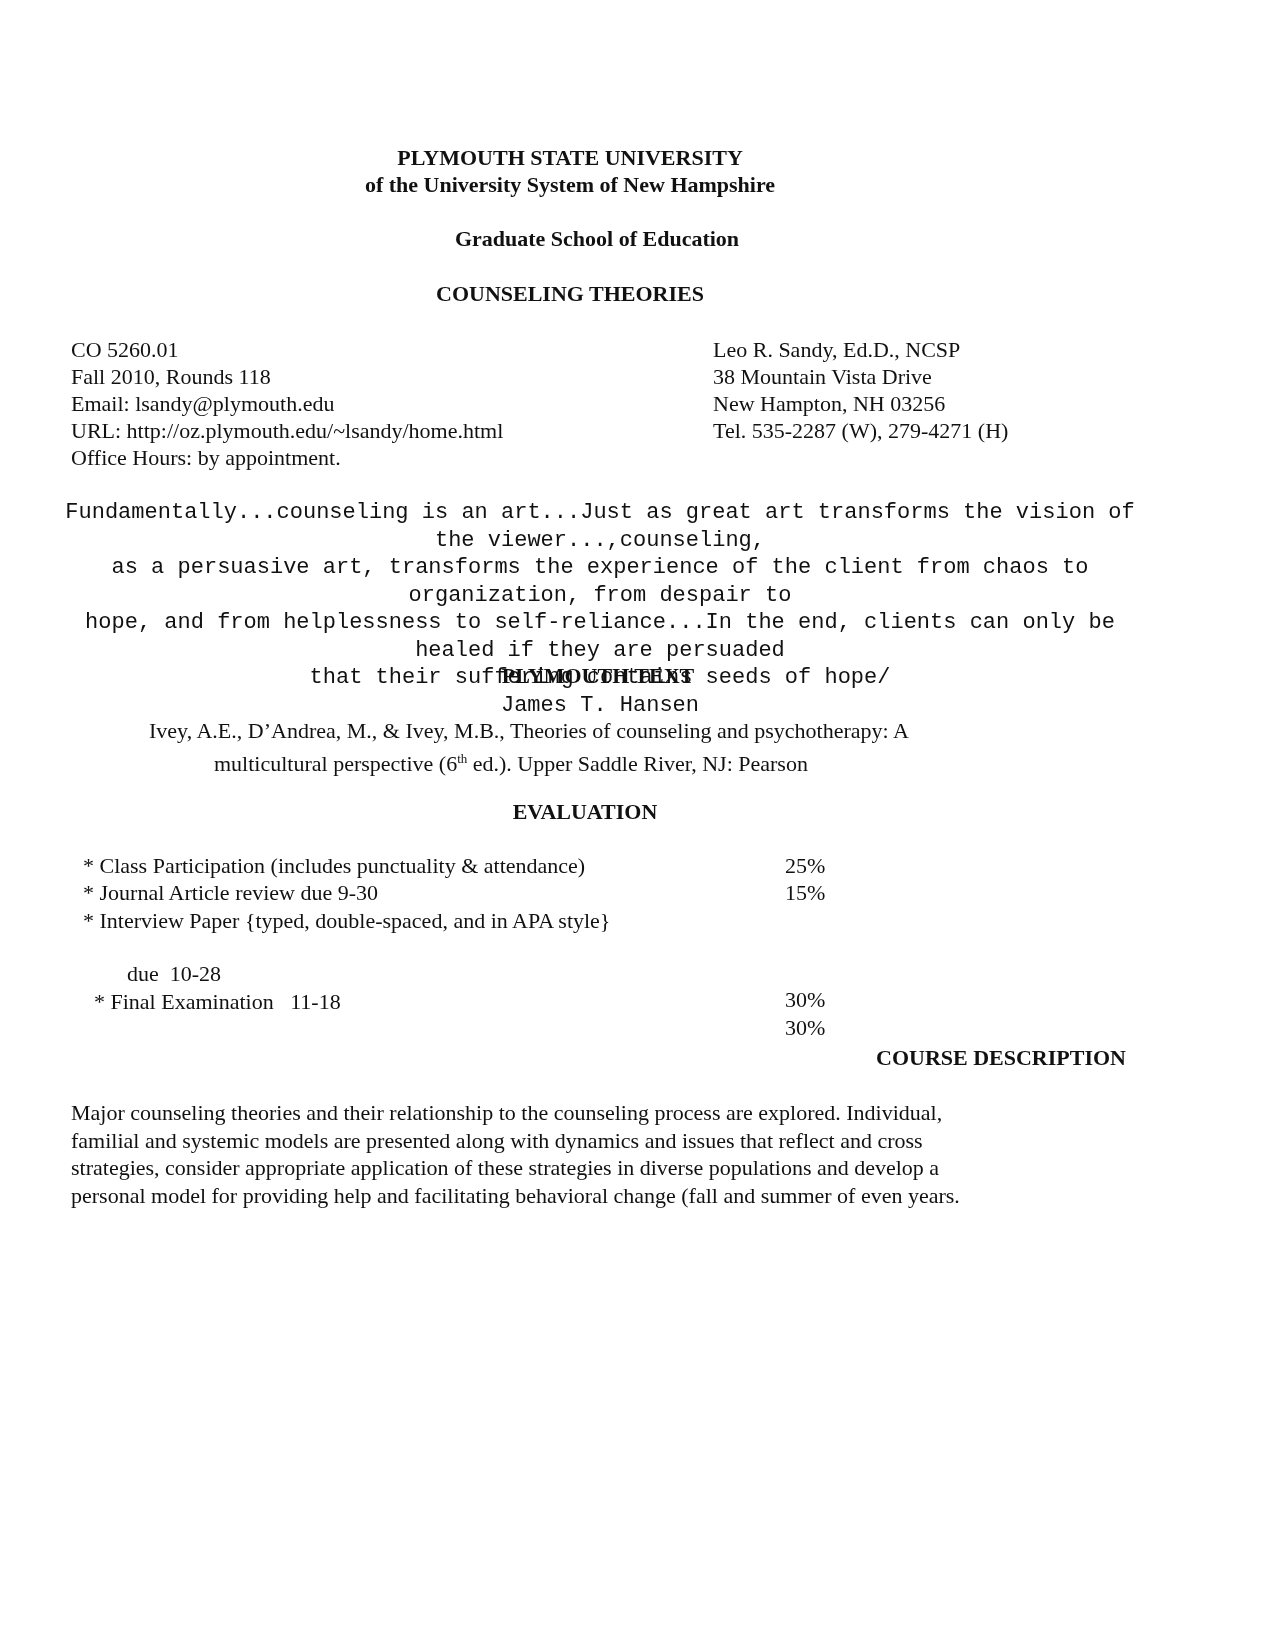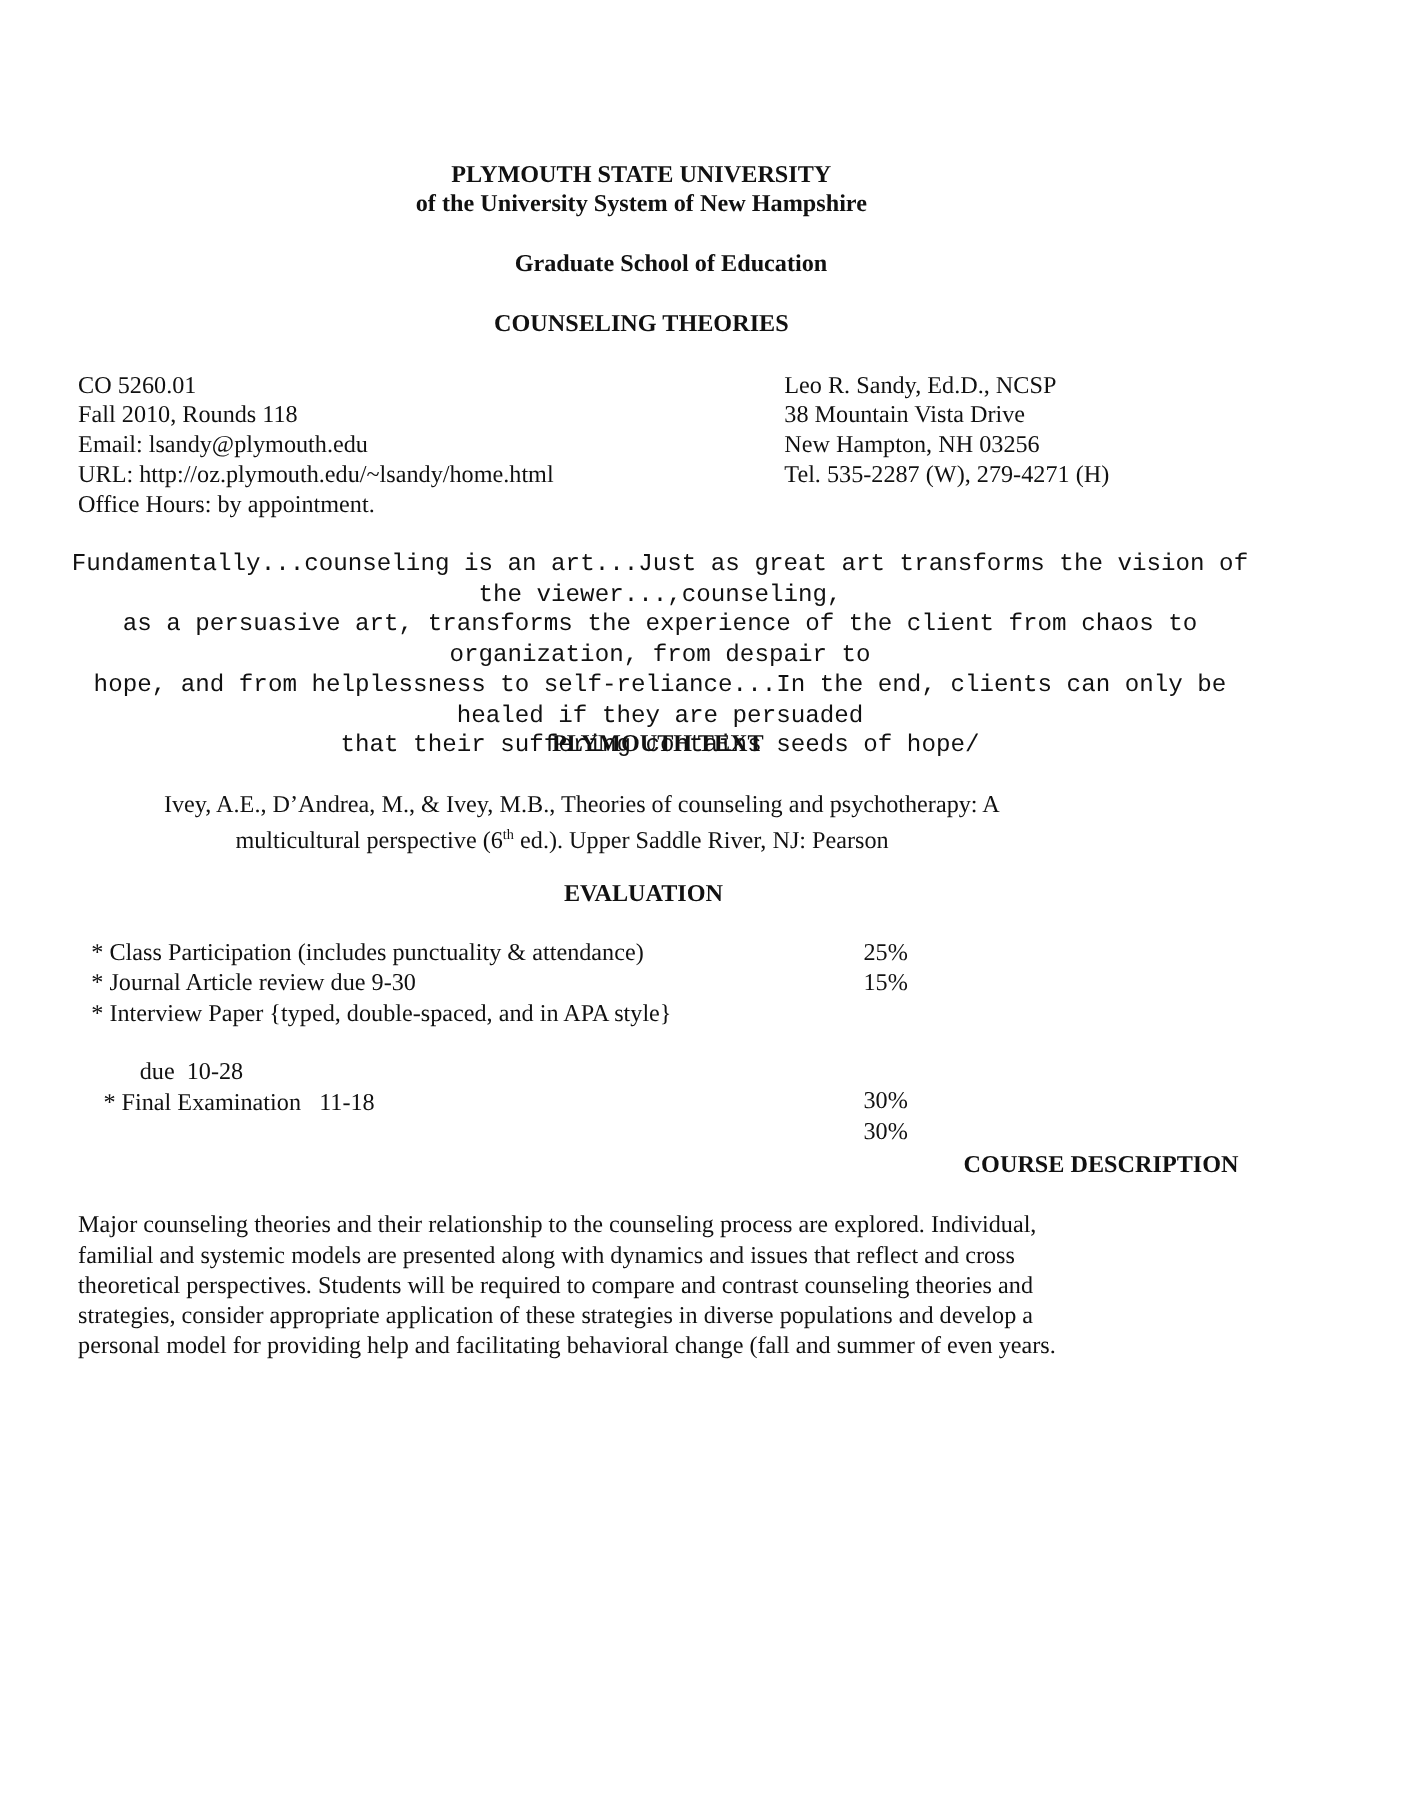--- a/index.html
+++ b/index.html
@@ -1,19 +1,19 @@
 <!DOCTYPE html>
 <html><head>
 <meta charset="utf-8">
 <style>
   html, body { margin:0; padding:0; background:#ffffff; }
   body { width:1275px; height:1650px; position:relative; overflow:hidden;
          font-family:"Liberation Serif", serif; color:#111; }
   .abs { position:absolute; }
-  .center { position:absolute; left:0; width:1140px; text-align:center;padding-left:13px; }
+  .center { position:absolute; left:0; width:1140px; text-align:center; }
   .t { font-size:22px; line-height:27px; white-space:nowrap; }
   .h { font-size:22px; font-weight:bold; }
   .quote { position:absolute; left:60px; width:1080px; text-align:center;
            font-size:22px; line-height:27.5px;font-family:Liberation Mono, monospace; }
   .desc { position:absolute; left:71px; width:1000px; font-size:22px; line-height:27.5px; }
   .desc div { white-space:nowrap; }
   .ev-row { position:absolute; left:83px; width:760px; font-size:22px; white-space:nowrap; }
   .ev-pct { position:absolute; left:702px; }
 </style>
 </head>
@@ -37,20 +37,21 @@
   <div>38 Mountain Vista Drive</div>
   <div>New Hampton, NH 03256</div>
   <div>Tel. 535-2287 (W), 279-4271 (H)</div>
 </div>
 
 <div class="quote" style="top:499px;">
   <div>Fundamentally...counseling is an art...Just as great art transforms the vision of the viewer...,counseling,</div>
   <div>as a persuasive art, transforms the experience of the client from chaos to organization, from despair to</div>
   <div>hope, and from helplessness to self-reliance...In the end, clients can only be healed if they are persuaded</div>
   <div>that their suffering contains seeds of hope/</div>
+  <div>James T. Hansen</div>
 </div>
 
 <div class="abs h" style="left:0; width:1196px; text-align:center; top:663px;">PLYMOUTH TEXT</div>
 <div class="abs t" style="left:149px; top:717px;">Ivey, A.E., D’Andrea, M., &amp; Ivey, M.B., Theories of counseling and psychotherapy: A</div>
 <div class="abs t" style="left:214px; top:745px;">
   <span>multicultural perspective (6</span><sup style="font-size:13px;">th</sup><span> ed.). Upper Saddle River, NJ: Pearson</span>
 </div>
 
 <div class="abs h" style="left:0; width:1170px; text-align:center; top:799px;">EVALUATION</div>
 <div class="ev-row" style="top:853px;">
@@ -71,16 +72,15 @@
 </div>
 <div class="ev-row" style="top:963px; white-space:pre;">
   <span>* Final Examination   11-18</span>
   <span class="ev-pct">30%</span>
 </div>
 
 <div class="abs h" style="left:0; width:1126px; text-align:right; top:1045px;">COURSE DESCRIPTION</div>
 <div class="desc" style="top:1099px;">
   <div>Major counseling theories and their relationship to the counseling process are explored. Individual,</div>
   <div>familial and systemic models are presented along with dynamics and issues that reflect and cross</div>
-  <div>theoretical perspectives. Students will be required to compare and contrast counseling theories and</div>
   <div>strategies, consider appropriate application of these strategies in diverse populations and develop a</div>
   <div>personal model for providing help and facilitating behavioral change (fall and summer of even years.</div>
 </div>
 
 </body></html>

